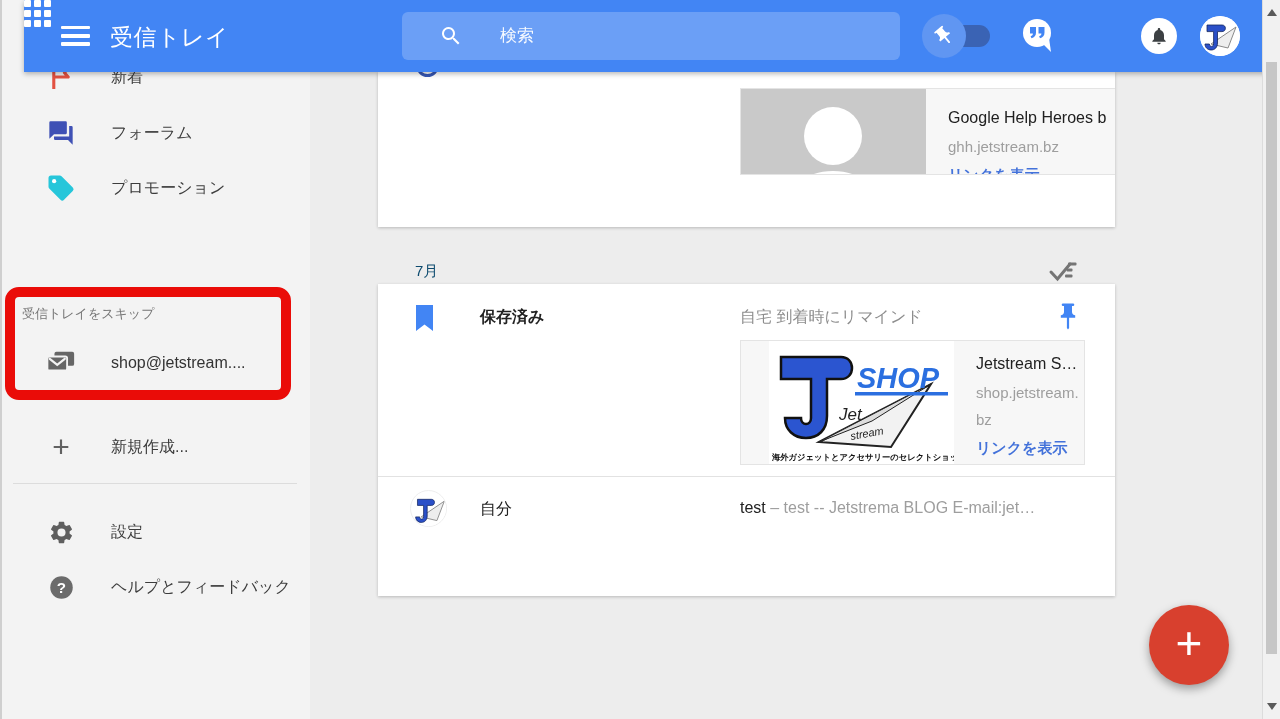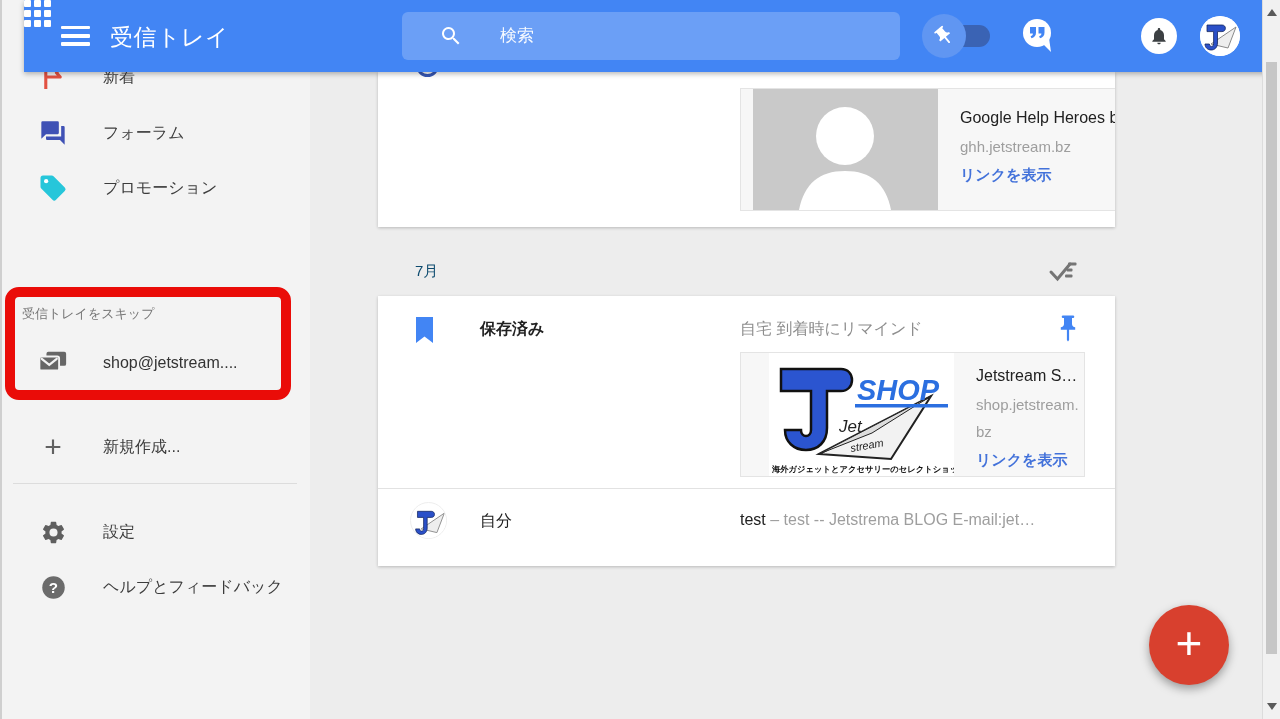--- a/index.html
+++ b/index.html
@@ -37,50 +37,50 @@
   .scrollbar { position:absolute; right:0; top:0; width:18px; height:719px; background:#f1f1f1;
                border-left:1px solid #dcdcdc; z-index:30; }
   .sb-up, .sb-down { position:absolute; left:4px; width:0; height:0; border-left:5px solid transparent;
                      border-right:5px solid transparent; }
   .sb-up { top:9px; border-bottom:7px solid #5a5a5a; }
   .sb-down { bottom:9px; border-top:7px solid #5a5a5a; }
   .sb-thumb { position:absolute; left:3px; top:62px; width:11px; height:592px; background:#c6c6c6; }
 
   
   .sidebar { position:absolute; left:0; top:0; width:310px; height:719px; background:#f3f3f3; z-index:5; }
-  .srow { position:absolute; left:0; width:310px; height:46px; cursor:pointer;padding-left:25px; }
+  .srow { position:absolute; left:8px; width:310px; height:46px; cursor:pointer;padding-left:25px; }
   .sicon { position:absolute; left:38px; top:50%; transform:translateY(-50%); width:30px; height:30px;
            display:flex; align-items:center; justify-content:center; }
   .slabel { position:absolute; left:103px; top:50%; transform:translateY(-50%); font-size:16px; color:#3c3c3c; }
   .ssection { position:absolute; left:22px; top:305px; font-size:13px; color:#767676; }
   .sdivider { position:absolute; left:13px; top:483px; width:284px; height:1px; background:#dcdcdc; }
   .plus-glyph { font-size:30px; font-weight:300; color:#616161; line-height:1; }
 
   .annotation-box { position:absolute; left:5px; top:287px; width:286px; height:113px;
                     border:10px solid #ea0c08; border-radius:14px; z-index:45; pointer-events:none; }
 
   
   .card { position:absolute; left:378px; width:737px; background:#fff;
           box-shadow:0 1px 3px rgba(0,0,0,0.22); z-index:6; }
   .card1 { top:72px; height:155px; overflow:hidden; }
   .peek-circle { position:absolute; left:38px; top:-18px; width:23px; height:23px; border-radius:50%;
                  border:3px solid #3757b5; background:transparent; }
   .chip { position:absolute; background:#f7f7f7; border:1px solid #e4e4e4; display:flex; }
-  .chip1 { left:362px; top:16px; width:375px; height:123px; border-right:none;padding-left:12px; }
+  .chip1 { left:362px; top:16px; width:375px; height:87px; border-right:none; }
   .chip-img { width:185px; height:100%; flex:none; overflow:hidden; }
   .chip-text { padding:14px 0 0 22px; overflow:hidden; white-space:nowrap; }
   .chip-title { font-size:16px; color:#212121; line-height:30px; }
   .chip-domain { font-size:15px; color:#9e9e9e; line-height:27px; }
   .chip-link { font-size:15px; color:#4372da; line-height:30px; font-weight:bold; cursor:pointer; }
 
   .month-row { position:absolute; left:378px; top:248px; width:737px; height:48px; z-index:6; }
   .month-label { position:absolute; left:37px; top:14px; font-size:15px; color:#0c4a6e; }
   .sweep-btn { position:absolute; right:35px; top:8px; width:34px; height:32px; cursor:pointer; }
 
-  .card2 { top:296px; height:270px;padding-left:11px; }
+  .card2 { top:284px; height:312px;padding-left:11px; }
   .rowA { position:absolute; left:0; top:0; width:737px; height:192px; }
   .bookmark { position:absolute; left:36px; top:20px; }
   .saved-label { position:absolute; left:102px; top:23px; font-size:16px; font-weight:bold; color:#212121; }
   .reminder { position:absolute; left:362px; top:23px; font-size:16px; color:#8d8d8d; }
   .pin-item { position:absolute; left:678px; top:18px; cursor:pointer; }
   .chip2 { left:362px; top:56px; width:345px; height:125px;justify-content:flex-end; }
   .chip2 .chip-text { padding-top:8px; }
   .chip2 .chip-domain { width:108px; white-space:normal; word-break:break-all; line-height:27px; }
   .row-divider { position:absolute; left:0; top:192px; width:737px; height:1px; background:#e2e2e2; }
   .rowB { position:absolute; left:0; top:193px; width:737px; height:64px; cursor:pointer; }

